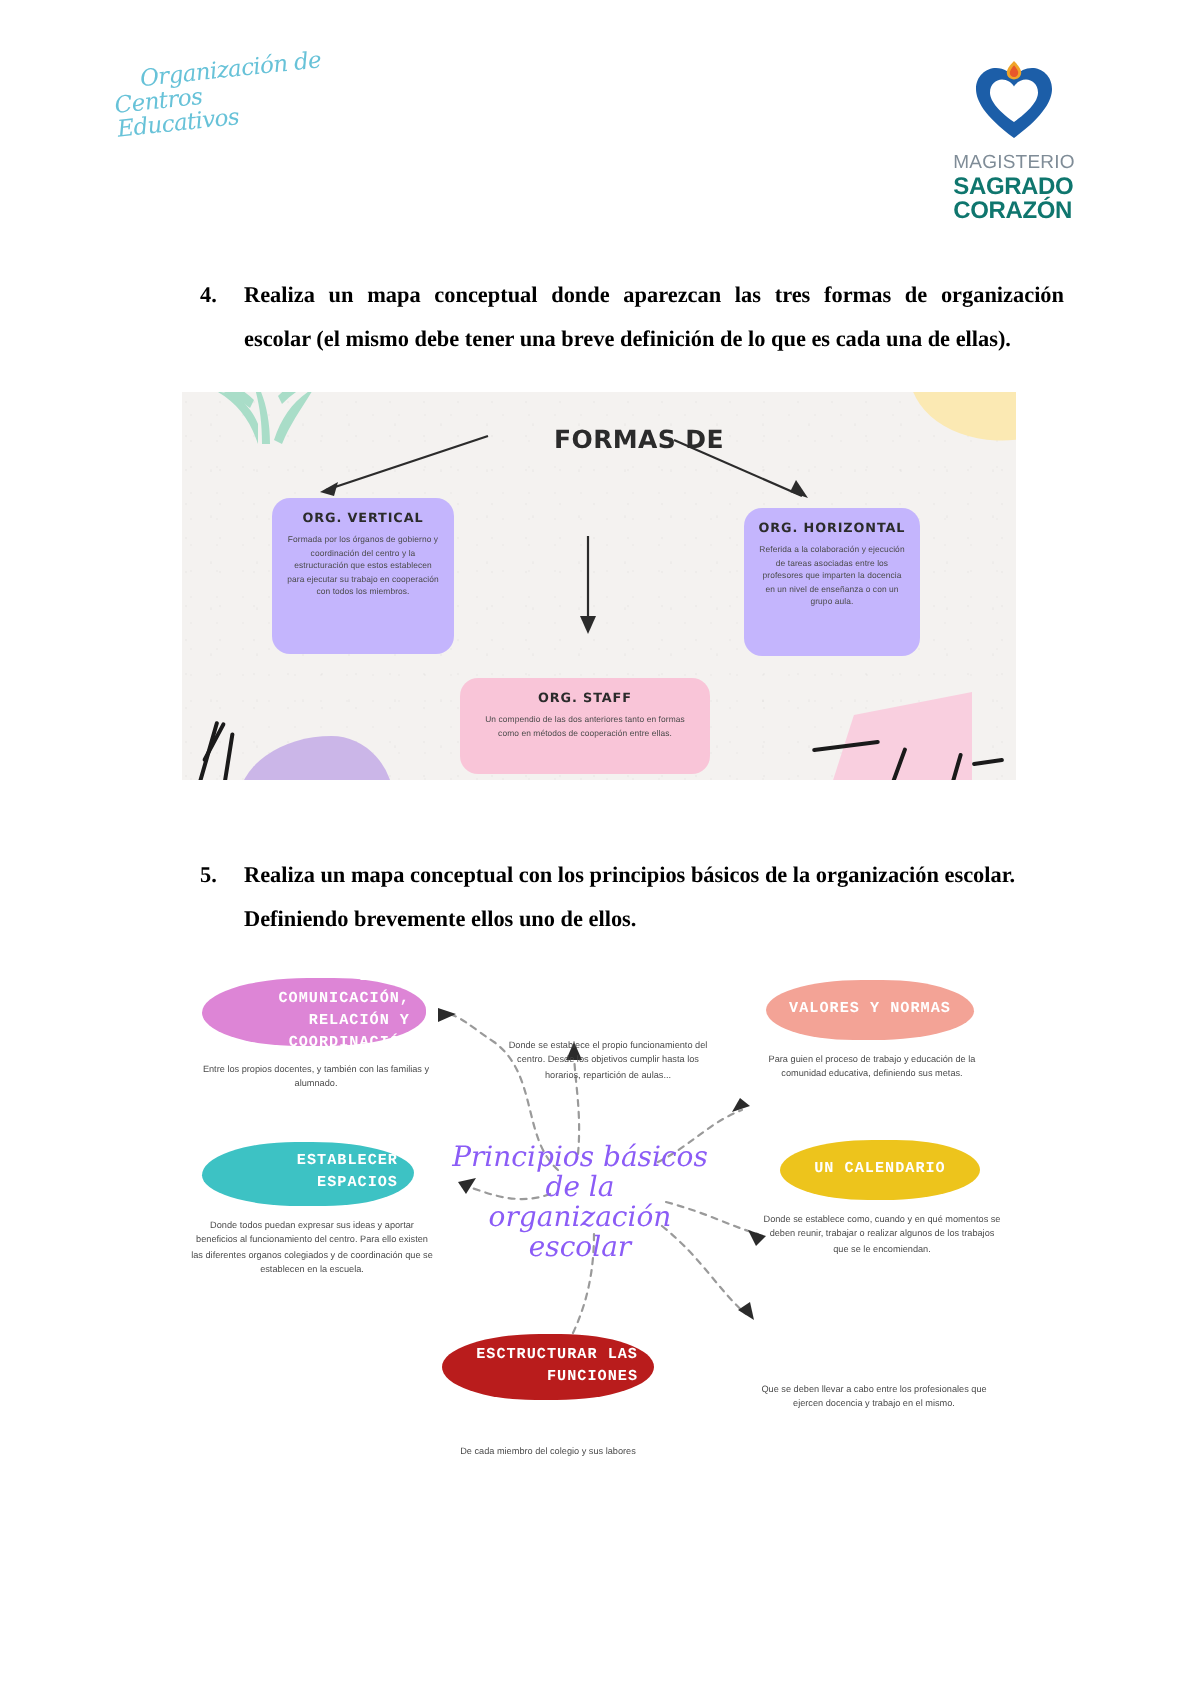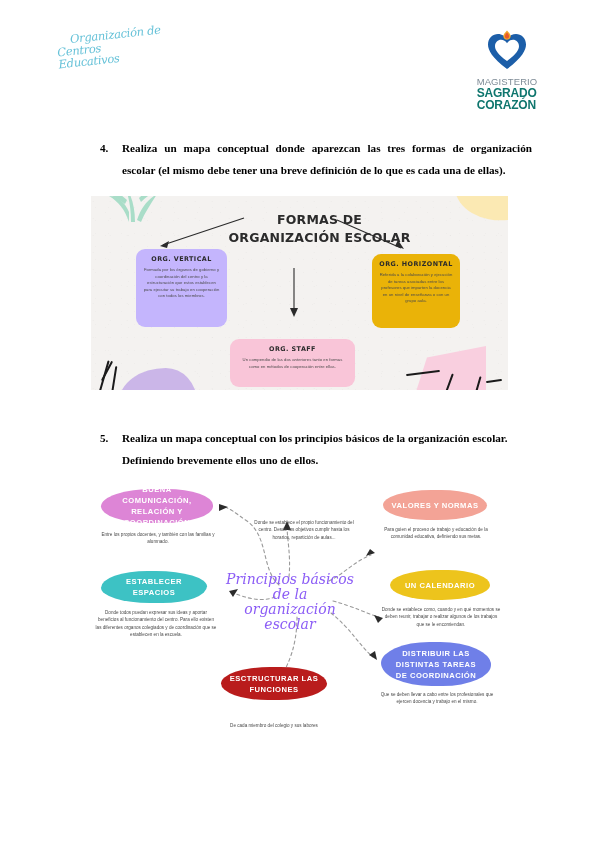--- a/index.html
+++ b/index.html
@@ -199,21 +199,21 @@
     letter-spacing: 0.05px;
   }
   .card-vertical {
     left: 45px; top: 53px;
     width: 91px; height: 78px;
     background: #c4b5fd;
   }
   .card-horizontal {
     left: 281px; top: 58px;
     width: 88px; height: 74px;
-    background: #eab308;
+    background: #c4b5fd;
   }
   .card-staff {
     left: 139px; top: 143px;
     width: 125px; height: 48px;
     background: #f9c5d8;
   }
   .arrow-svg {
     position: absolute;
     left: 0; top: 0;
     width: 417px; height: 194px;
@@ -229,22 +229,22 @@
     width: 433px;
     height: 308px;
     background: #ffffff;
     overflow: hidden;
   }
   .pill {
     position: absolute;
     display: flex;
     align-items: center;
     justify-content: center;
-    text-align: center;
-    font-family: Liberation Sans, sans-serif;
+    text-align: right;
+    font-family: Liberation Mono, monospace;
     font-weight: bold;
     color: #ffffff;
     font-size: 7.6px;
     letter-spacing: 0.5px;
     line-height: 11px;
     box-sizing: border-box;
     padding: 4px 8px;
     z-index: 4;
   }
   .desc {
@@ -388,21 +388,20 @@
 
     <line x1="246" y1="24" x2="310" y2="52" stroke="#2b2b2b" stroke-width="1.1"></line>
     <polygon points="313,53 304,50 307,44" fill="#2b2b2b"></polygon>
 
     <line x1="203" y1="72" x2="203" y2="117" stroke="#2b2b2b" stroke-width="1.1"></line>
     <polygon points="203,121 199,112 207,112" fill="#2b2b2b"></polygon>
   </svg>
 
   <div class="i1-title">
     <span>FORMAS DE</span>
-    <span>ORGANIZACIÓN ESCOLAR</span>
   </div>
 
   <div class="card card-vertical">
     <span class="card-title">ORG. VERTICAL</span>
     <span class="card-desc">Formada por los órganos de gobierno y coordinación del centro y la estructuración que estos establecen para ejecutar su trabajo en cooperación con todos los miembros.</span>
   </div>
 
   <div class="card card-horizontal">
     <span class="card-title">ORG. HORIZONTAL</span>
     <span class="card-desc">Referida a la colaboración y ejecución de tareas asociadas entre los profesores que imparten la docencia en un nivel de enseñanza o con un grupo aula.</span>
@@ -474,22 +473,19 @@
   <div class="pill pill-espacios">
     <span>ESTABLECER ESPACIOS</span>
   </div>
   <div class="desc desc-espacios">Donde todos puedan expresar sus ideas y aportar beneficios al funcionamiento del centro. Para ello existen las diferentes organos colegiados y de coordinación que se establecen en la escuela.</div>
 
   <div class="pill pill-calendario">
     <span>UN CALENDARIO</span>
   </div>
   <div class="desc desc-calendario">Donde se establece como, cuando y en qué momentos se deben reunir, trabajar o realizar algunos de los trabajos que se le encomiendan.</div>
 
-  <div class="pill pill-distribuir">
-    <span>DISTRIBUIR LAS DISTINTAS TAREAS DE COORDINACIÓN</span>
-  </div>
   <div class="desc desc-distribuir">Que se deben llevar a cabo entre los profesionales que ejercen docencia y trabajo en el mismo.</div>
 
   <div class="pill pill-funciones">
     <span>ESCTRUCTURAR LAS FUNCIONES</span>
   </div>
   <div class="desc desc-funciones">De cada miembro del colegio y sus labores</div>
 </div>
 
 </body></html>

